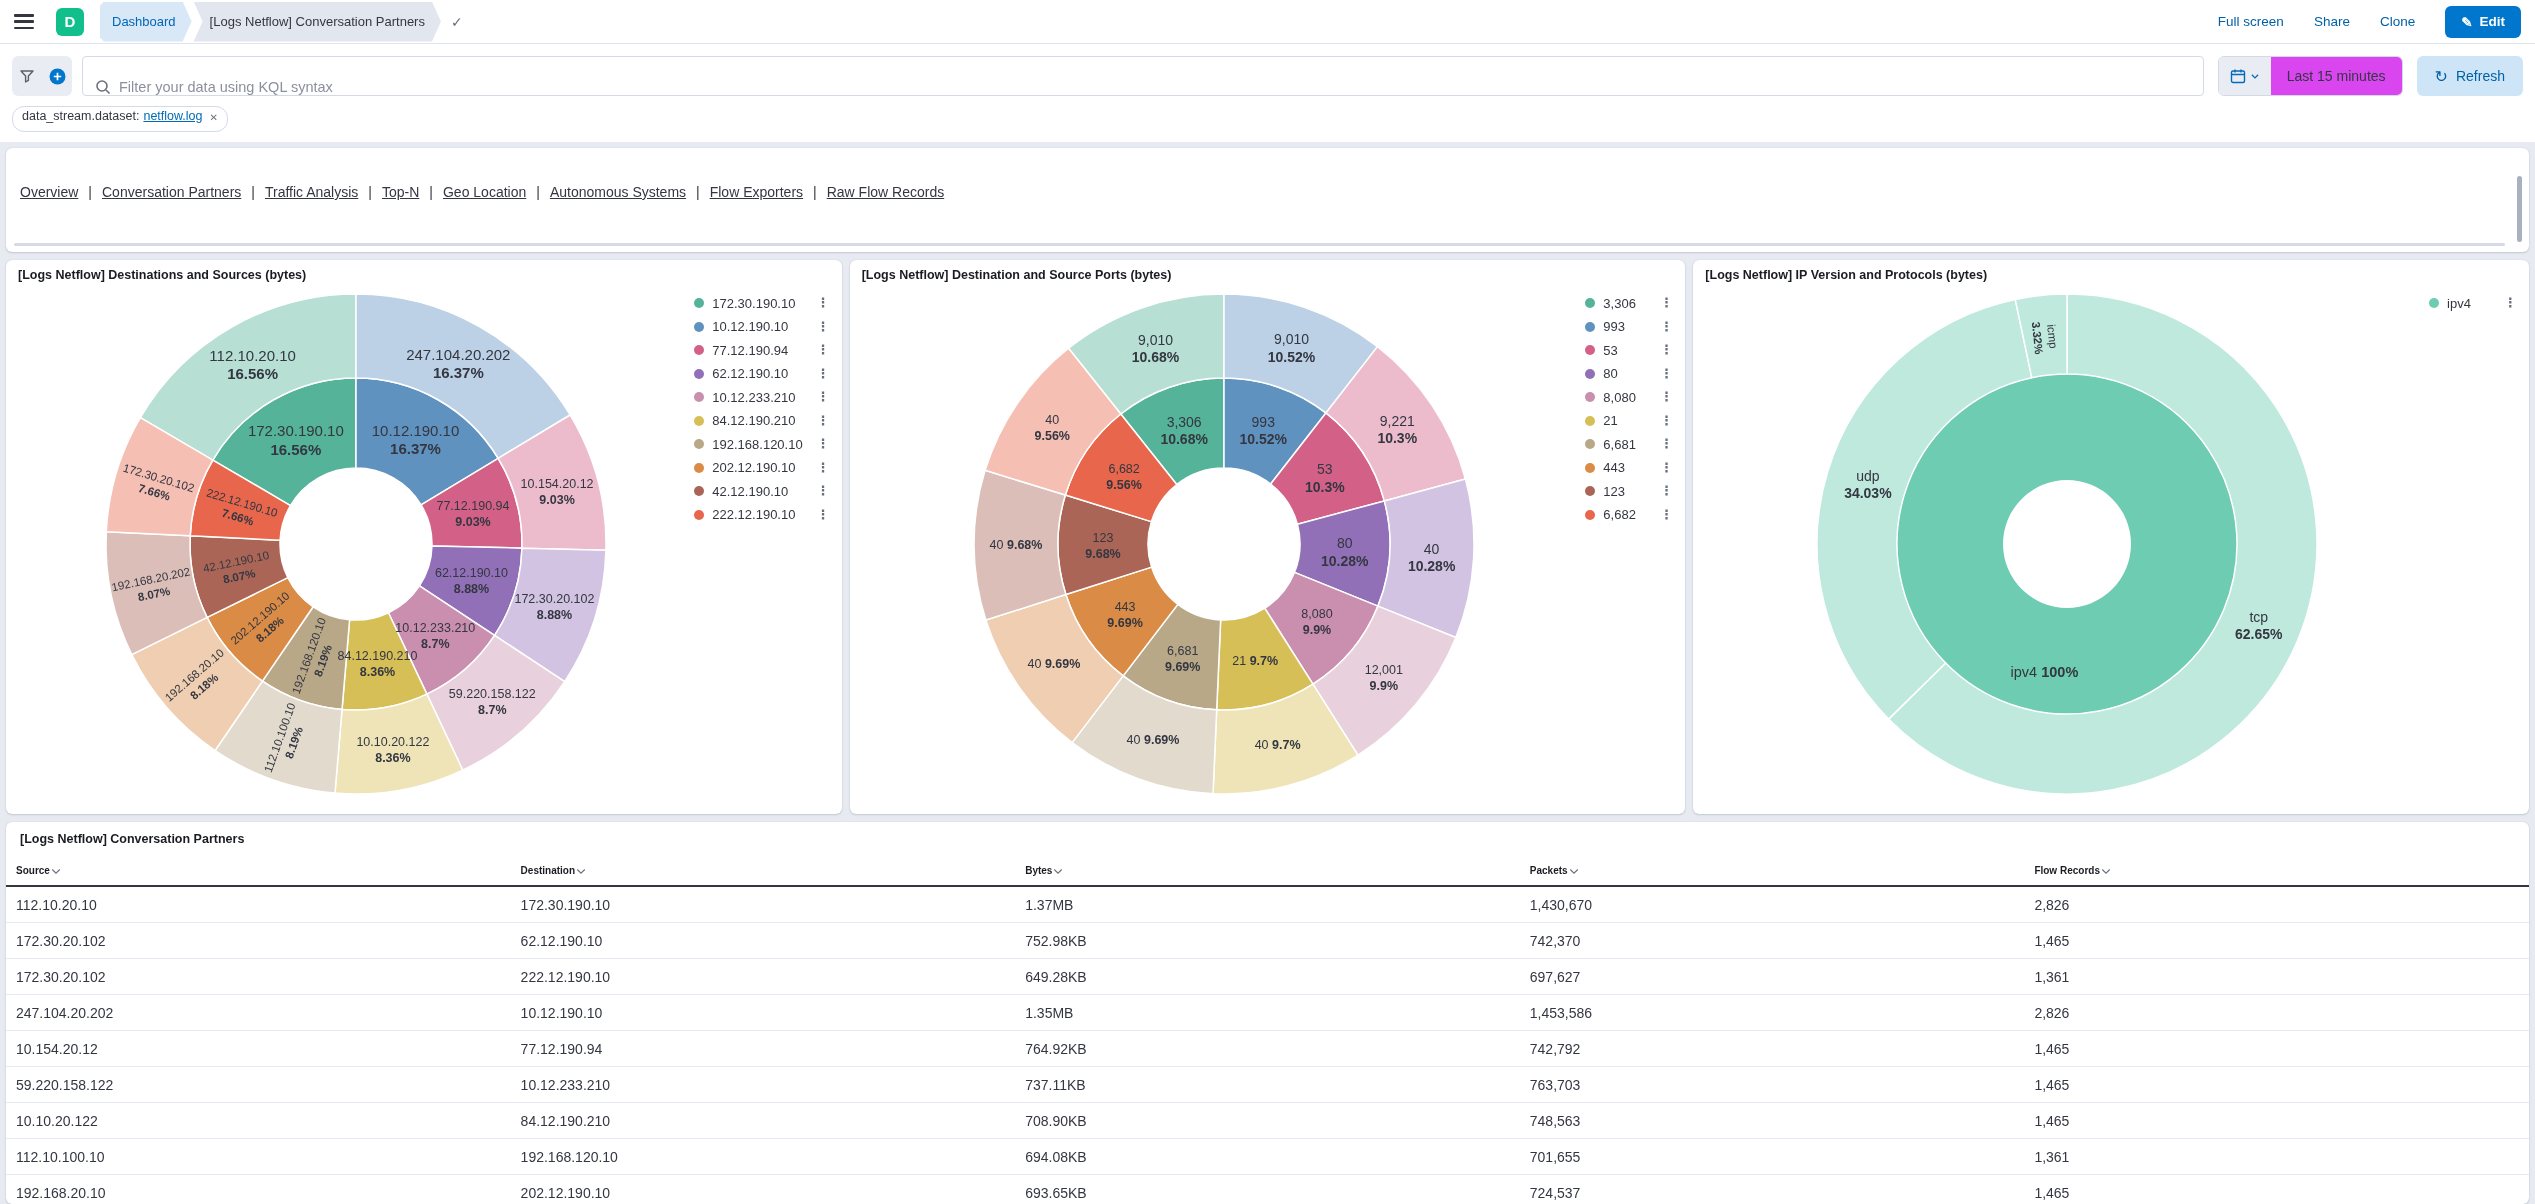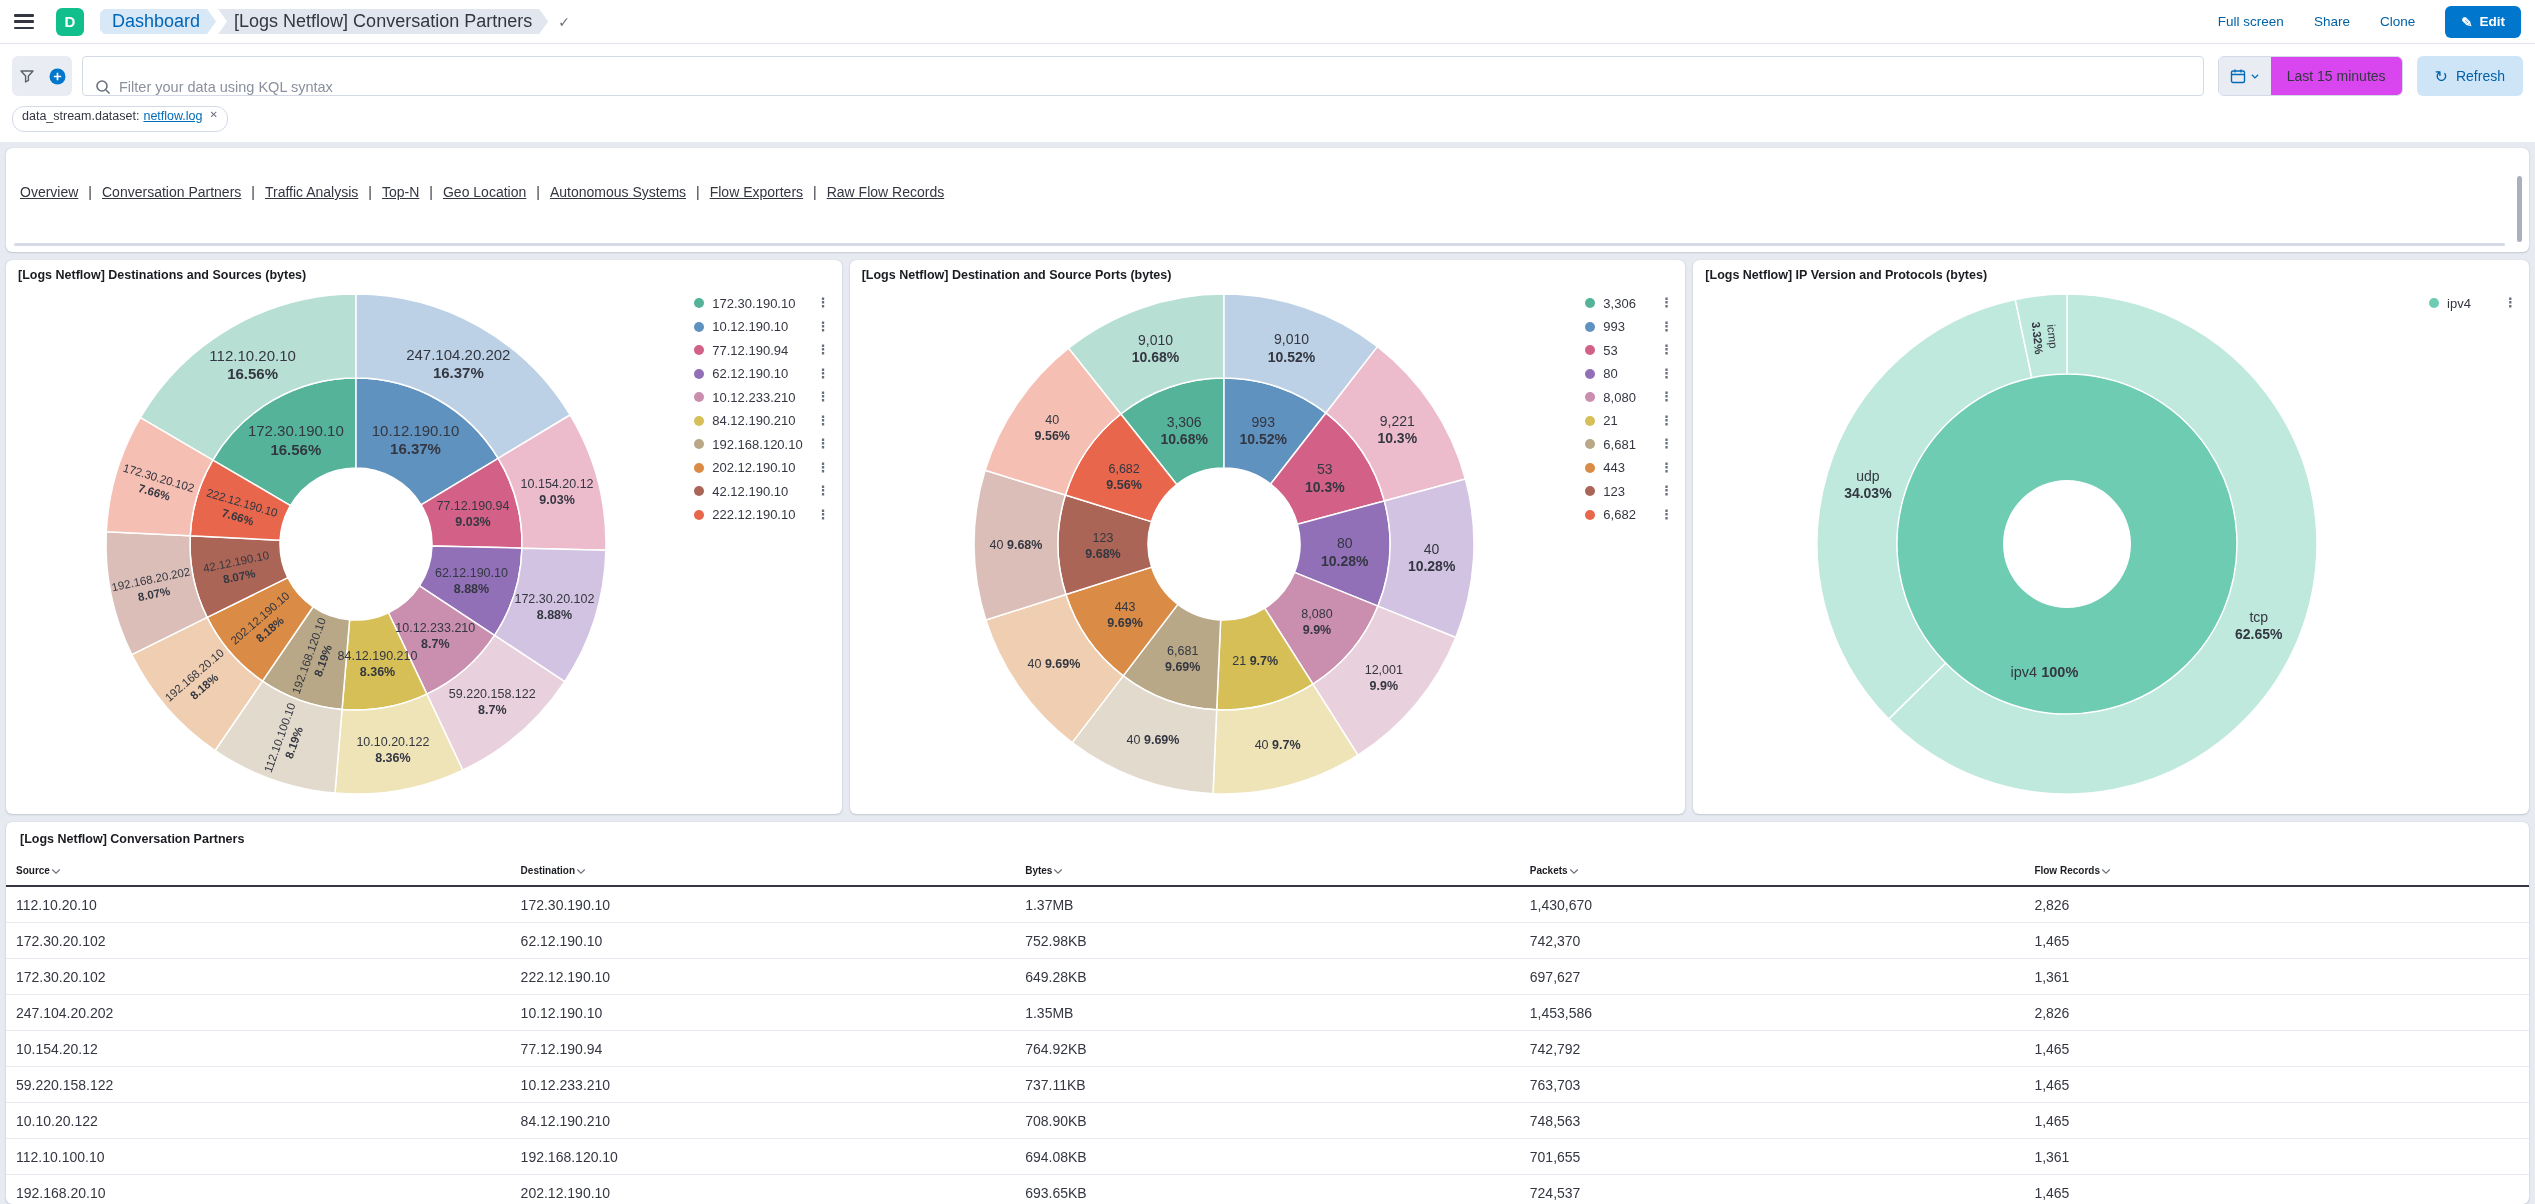--- a/index.html
+++ b/index.html
@@ -8,21 +8,21 @@
 
   
   .top-header { height:44px; background:#fff; display:flex; align-items:center;
     padding:0 14px; border-bottom:1px solid #E0E4EC; position:relative; z-index:5; }
   .hamburger { width:20px; height:15px; display:flex; flex-direction:column;
     justify-content:space-between; cursor:pointer; margin-right:22px; }
   .hamburger span { display:block; height:2.5px; background:#343741; border-radius:1px; }
   .logo-badge { width:28px; height:28px; border-radius:6px; background:#10BF8C; color:#fff;
     font-weight:bold; font-size:15px; display:flex; align-items:center; justify-content:center; margin-right:16px; }
   .crumbs { display:flex; align-items:center; }
-  .crumb { font-size:18px; height:25px; display:flex; align-items:center; padding:0 16px 0 12px; }
+  .crumb { font-size:13px; height:40px; display:flex; align-items:center; padding:0 16px 0 12px; }
   .crumb.first { background:#D9E8F6; color:#0066B8;
     clip-path:polygon(4px 0, calc(100% - 9px) 0, 100% 50%, calc(100% - 9px) 100%, 4px 100%, 0 calc(100% - 4px), 0 4px); }
   .crumb.last { background:#E2E6EE; color:#343741; margin-left:2px; padding-left:16px;
     clip-path:polygon(0 0, calc(100% - 9px) 0, 100% 50%, calc(100% - 9px) 100%, 0 100%, 9px 50%); }
   .crumb-check { color:#69707D; font-size:14px; margin-left:10px; }
   .header-actions { margin-left:auto; display:flex; align-items:center; gap:30px; }
   .hdr-link { color:#0061A6; font-size:13.5px; cursor:pointer; }
   .edit-btn { background:#0077CC; color:#fff; border:none; border-radius:6px; height:32px;
     padding:0 16px; font-size:13.5px; font-weight:600; display:flex; align-items:center; gap:7px; cursor:pointer; }
 
@@ -40,22 +40,22 @@
   .dp-icon-seg { background:#E9EDF3; width:52px; display:flex; align-items:center; justify-content:center;
     gap:4px; cursor:pointer; }
   .dp-text-seg { background:#d946ef; display:flex; align-items:center; padding:0 16px; font-size:14px; cursor:pointer; }
   .refresh-btn { margin-left:14px; height:40px; background:#CEE5F8; color:#0061A6; border:none;
     border-radius:6px; padding:0 18px; font-size:14px; font-weight:500; display:flex; align-items:center;
     gap:8px; cursor:pointer; }
   .refresh-glyph { font-size:16px; }
 
   
   .pill-row { background:#fff; padding:6px 12px 10px; }
-  .filter-pill { display:inline-flex; align-items:flex-start; height:26px; border:1px solid #D3DAE6;
-    border-radius:12px; background:#fff; padding:2px 9px; font-size:12.5px; cursor:pointer; }
+  .filter-pill { display:inline-flex; align-items:flex-end; height:26px; border:1px solid #D3DAE6;
+    border-radius:12px; background:#fff; padding:8px 9px; font-size:12.5px; cursor:pointer; }
   .filter-pill .fval { color:#006BB8; margin-left:4px;text-decoration:underline; }
   .filter-pill .fx { margin-left:7px; color:#69707D; font-size:10px; }
 
   
   .dash { padding:6px; }
   .panel { background:#fff; border-radius:6px;
     box-shadow:0 1px 2px rgba(65,78,101,.2), 0 0 1px rgba(65,78,101,.25); }
   .panel-title { font-size:12.5px; font-weight:700; color:#1A1C21; }
 
   .nav-panel { height:104px; padding:9px 14px; position:relative; }

